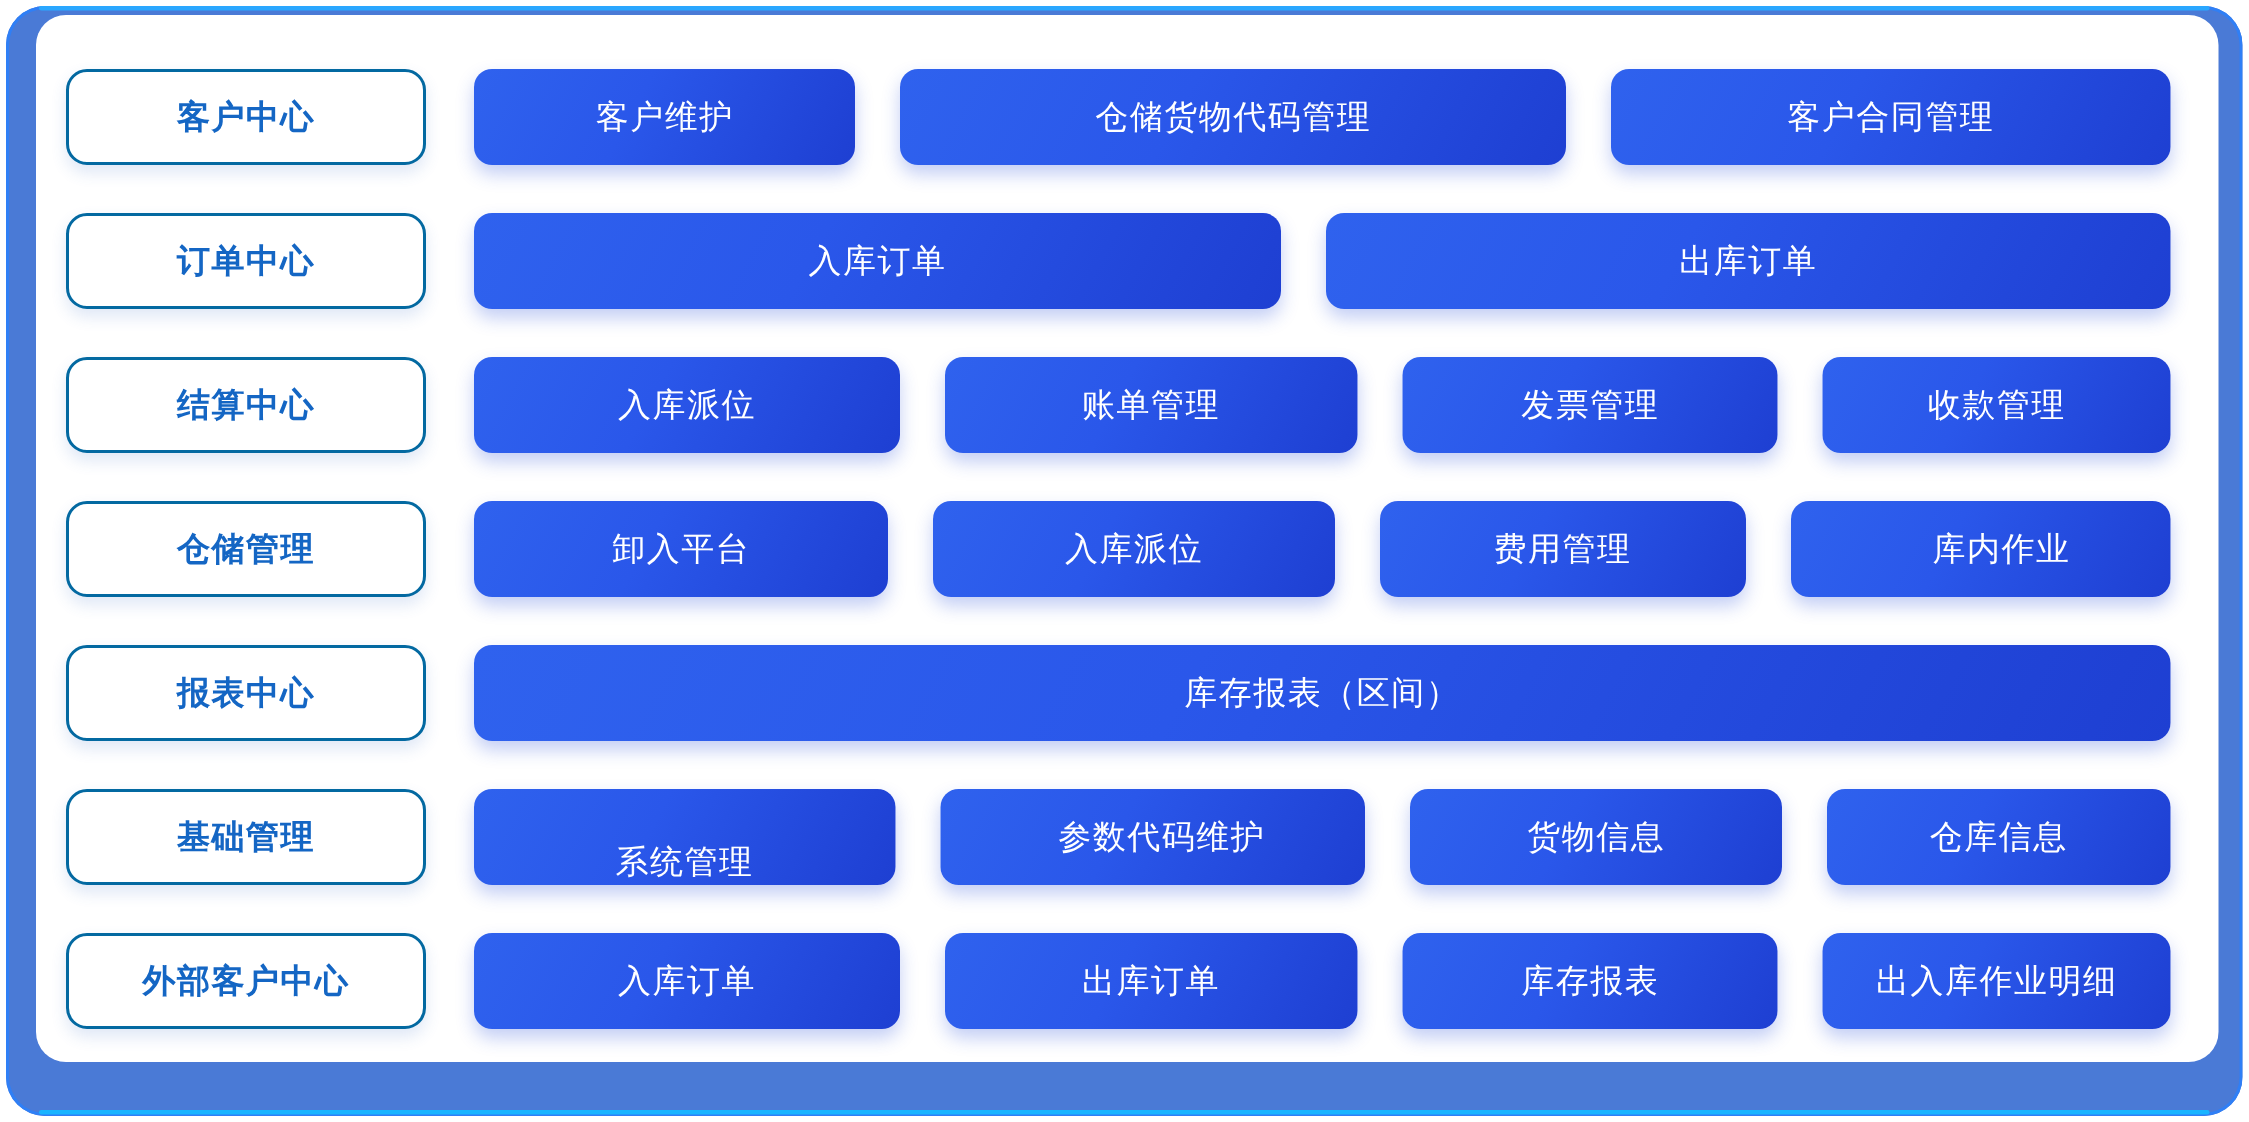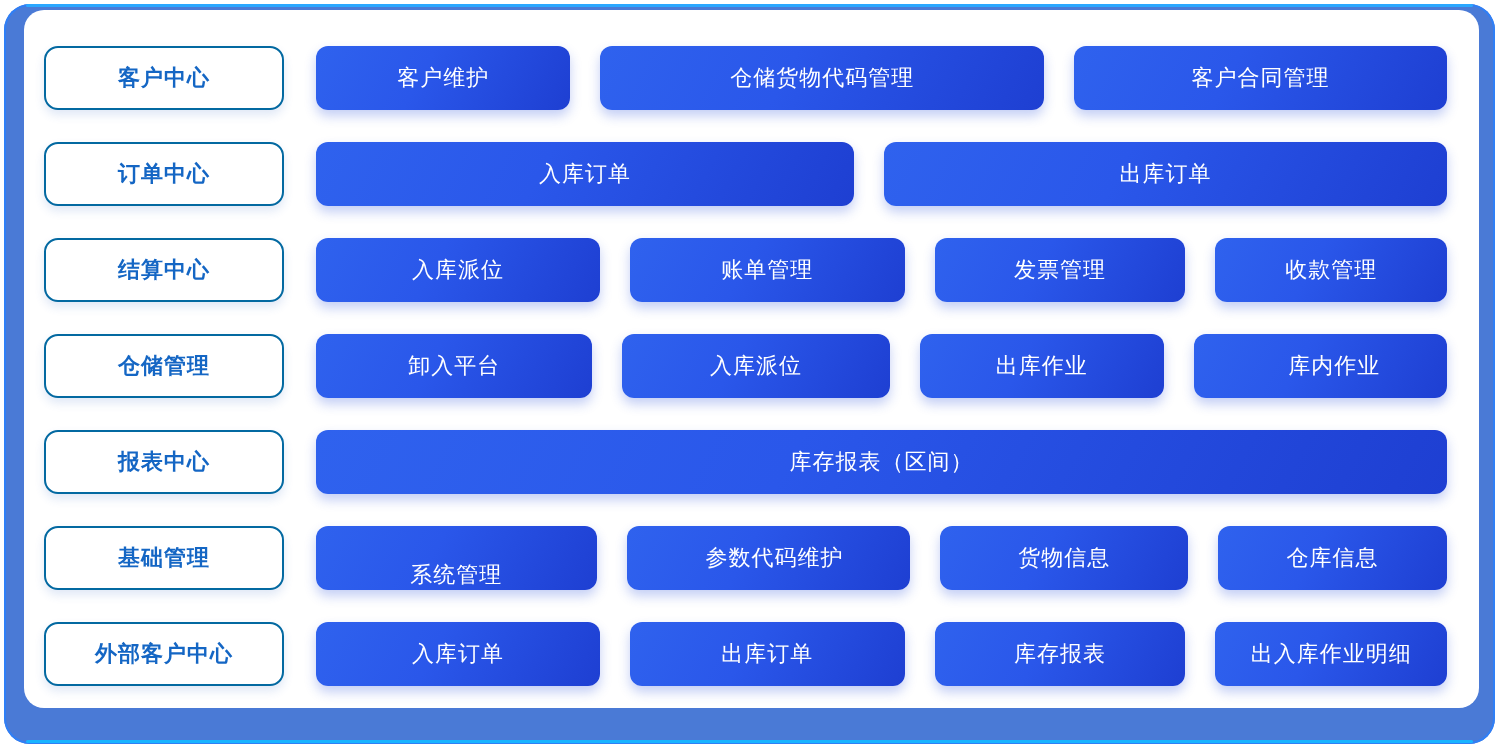--- a/index.html
+++ b/index.html
@@ -155,21 +155,21 @@
           <span>仓储管理</span>
         </div>
         <div class="btns">
           <div class="btn" style="flex: 282 0 0px;">
             <span>卸入平台</span>
           </div>
           <div class="btn" style="flex: 273 0 0px;">
             <span>入库派位</span>
           </div>
           <div class="btn" style="flex: 249 0 0px;">
-            <span>出库作业</span>
+            <span>费用管理</span>
           </div>
           <div class="btn" style="flex: 230 0 0px; padding-left: 28px;">
             <span>库内作业</span>
           </div>
         </div>
       </div>
       <div class="row">
         <div class="cat-pill">
           <span>报表中心</span>
         </div>

